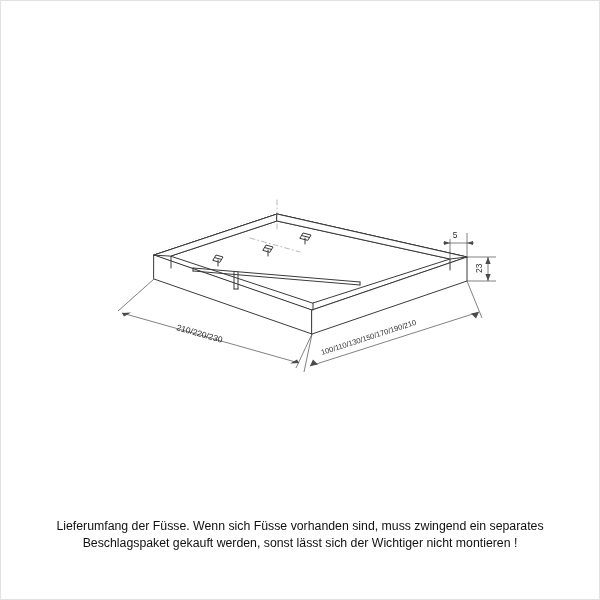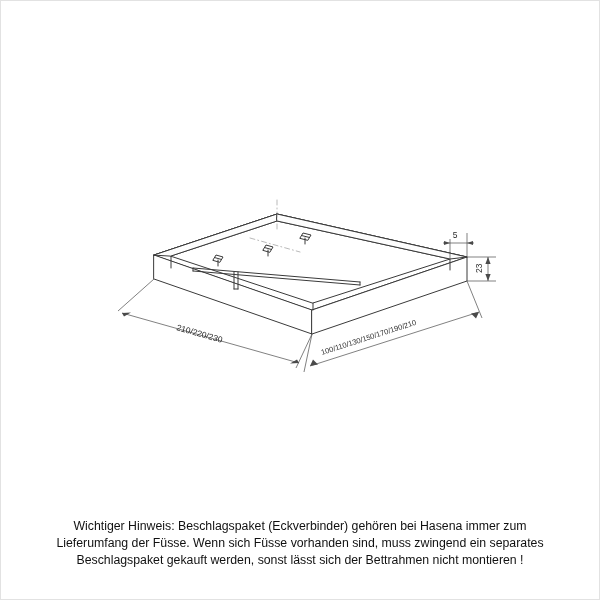--- a/index.html
+++ b/index.html
@@ -169,18 +169,17 @@
         <line x1="443" y1="243" x2="474" y2="243"></line>
         <path d="M450,243 l-6,-2 l0,4 z" fill="#4a4a4a" stroke="none"></path>
         <path d="M467,243 l6,-2 l0,4 z" fill="#4a4a4a" stroke="none"></path>
       </g>
       <text class="dimtext" x="455" y="238" text-anchor="middle">5</text>
 
     </svg>
   </div>
 
   <div id="caption">
-    <span class="line">Wichtiger Hinweis: Beschlagspaket (Eckverbinder) gehören bei Hasena immer zum</span>
     <span class="line">Lieferumfang der Füsse. Wenn sich Füsse vorhanden sind, muss zwingend ein separates</span>
-    <span class="line">Beschlagspaket gekauft werden, sonst lässt sich der Bettrahmen nicht montieren !</span>
+    <span class="line">Beschlagspaket gekauft werden, sonst lässt sich der Wichtiger nicht montieren !</span>
   </div>
 
 </div>
 
 </body></html>

